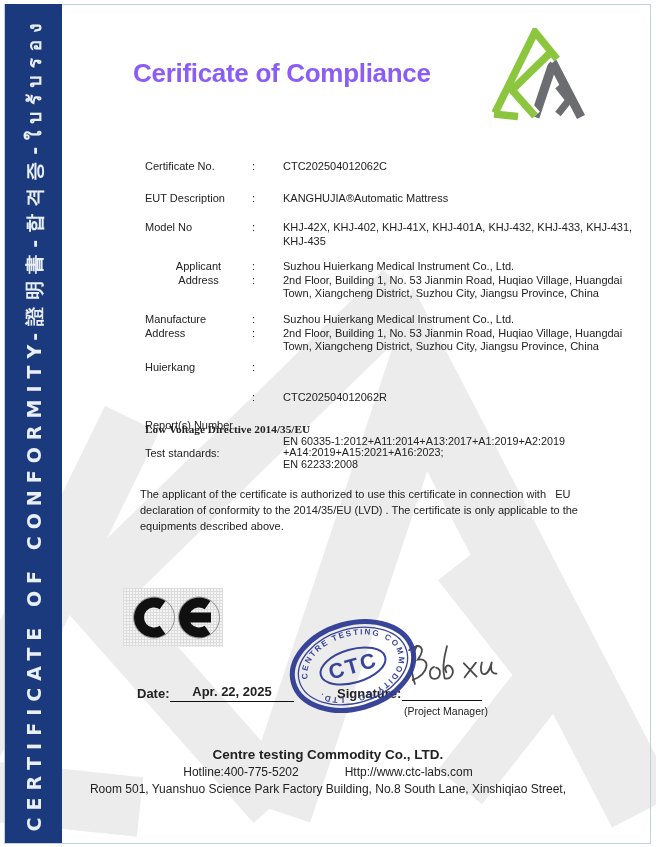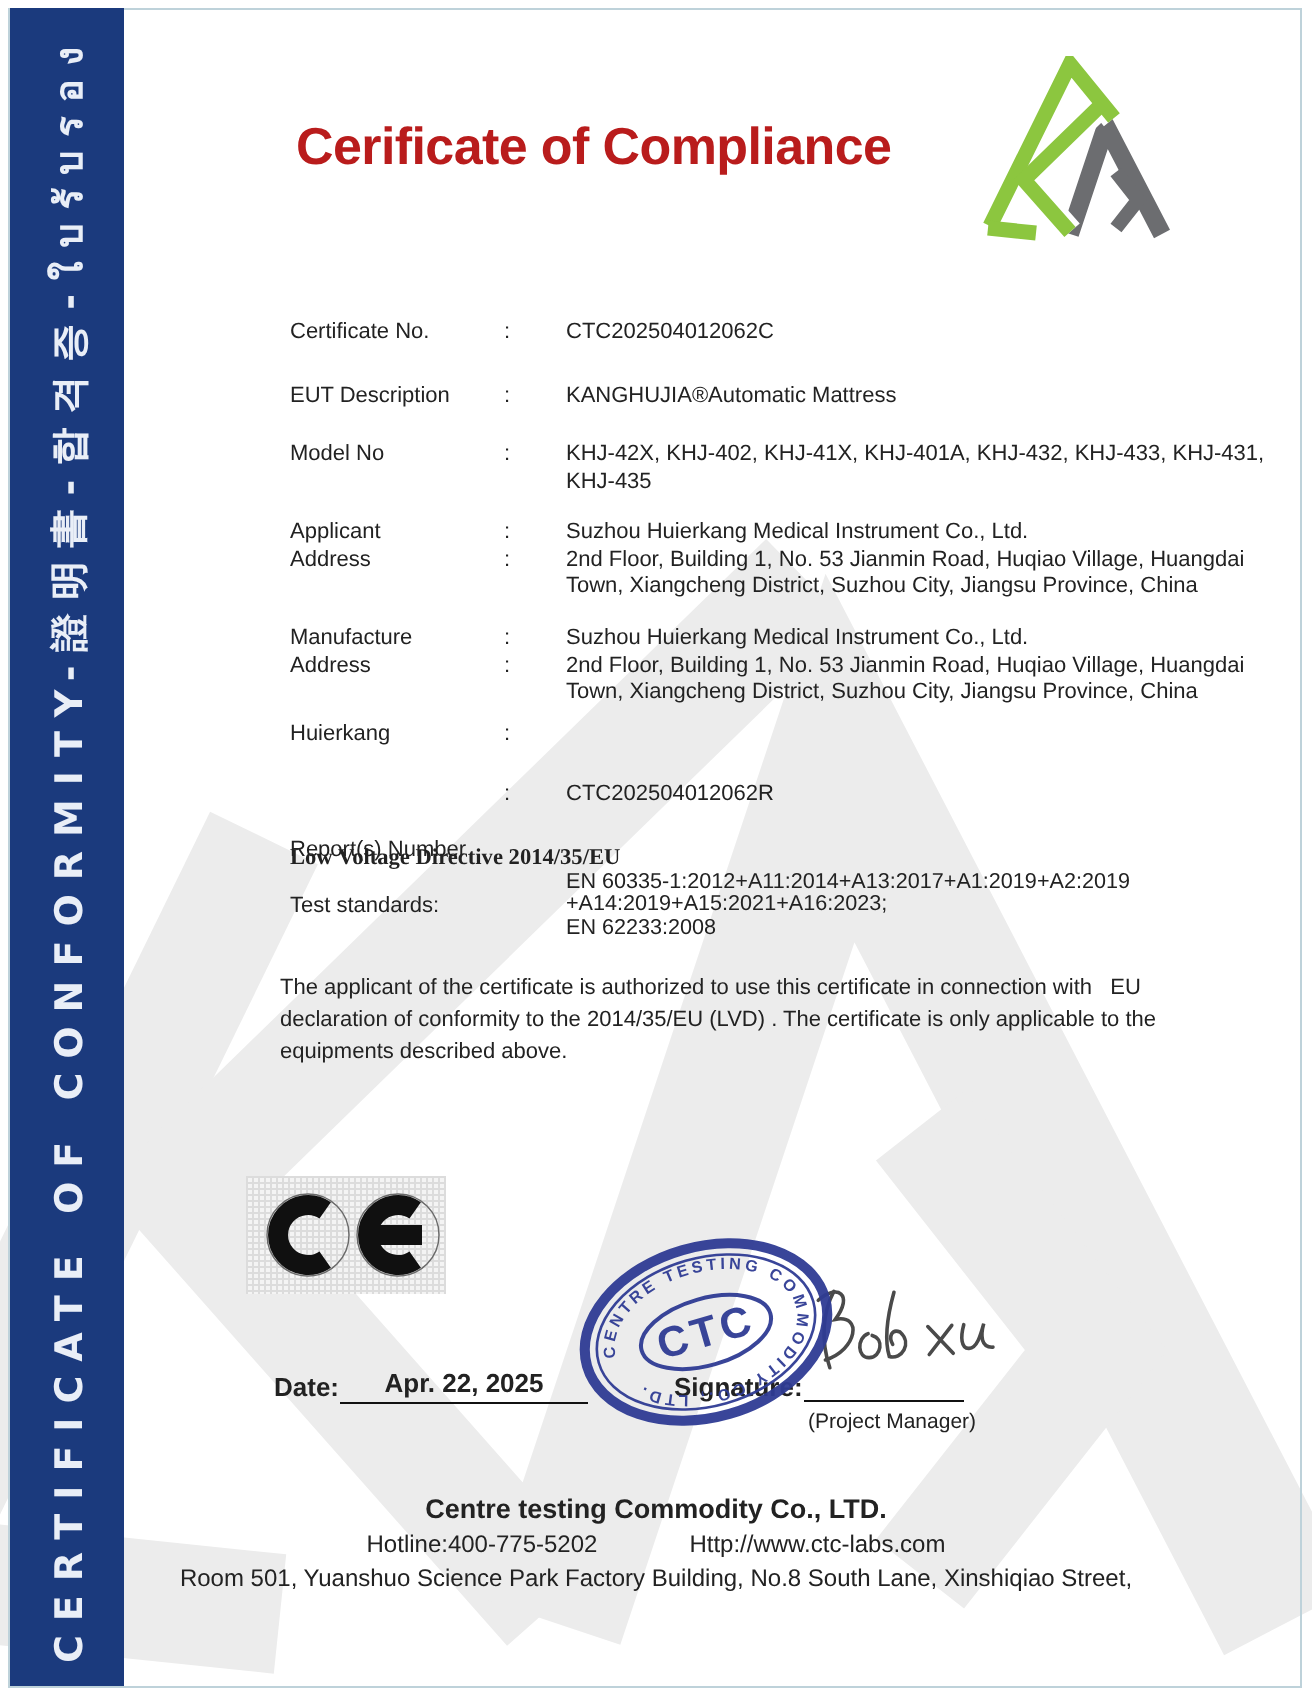--- a/index.html
+++ b/index.html
@@ -9,22 +9,22 @@
   .watermark{position:absolute;left:-124px;top:99px;width:1000px;height:760px;z-index:0;}
   
   .border-box{position:absolute;left:4px;top:4px;width:645px;height:838px;
               border:1px solid #bed2da;z-index:1;pointer-events:none;}
   
   .sidebar{position:absolute;left:5px;top:4px;width:57px;height:839px;background:#1b3a7d;z-index:2;}
   .sidebar-text{position:absolute;left:50%;top:50%;transform:translate(-50%,-50%) rotate(-90deg);
                 white-space:nowrap;color:#e9eef7;font-size:19px;letter-spacing:7px;font-weight:bold;
                 font-family:"DejaVu Sans",sans-serif;}
   
-  .title{position:absolute;left:148px;top:58px;margin:0;font-size:26px;font-weight:bold;
-         letter-spacing:-0.3px;color:#b91c1c;z-index:2;}
+  .title{position:absolute;left:133px;top:58px;margin:0;font-size:26px;font-weight:bold;
+         letter-spacing:-0.3px;color:#8b5cf6;z-index:2;}
   .logo{position:absolute;left:485px;top:28px;width:125px;height:95px;z-index:2;}
   
   .fields{position:absolute;left:145px;top:160px;width:500px;font-size:11px;z-index:2;}
   .field-row{position:absolute;left:0;width:100%;display:grid;grid-template-columns:107px 31px 1fr;
              line-height:13.6px;}
   .field-row div{white-space:nowrap;}
   .row-0{top:0;} .row-1{top:32px;} .row-2{top:61px;} .row-3{top:100px;}
   .row-4{top:153px;} .row-5{top:201px;} .row-6{top:231px;}
   
   .lvd{position:absolute;left:145px;top:423px;width:500px;font-size:11px;z-index:2;}
@@ -120,21 +120,21 @@
         </div>
         <div style="white-space: nowrap;">
           <div>:</div>
         </div>
         <div style="white-space: nowrap;">
           <div>KHJ-42X, KHJ-402, KHJ-41X, KHJ-401A, KHJ-432, KHJ-433, KHJ-431,</div>
           <div>KHJ-435</div>
         </div>
       </div>
       <div class="field-row row-3">
-        <div style="white-space: nowrap;">
+        <div style="white-space: nowrap; text-align: center;">
           <div>Applicant</div>
           <div>Address</div>
         </div>
         <div style="white-space: nowrap;">
           <div>:</div>
           <div>:</div>
         </div>
         <div style="white-space: nowrap;">
           <div>Suzhou Huierkang Medical Instrument Co., Ltd.</div>
           <div>2nd Floor, Building 1, No. 53 Jianmin Road, Huqiao Village, Huangdai</div>

